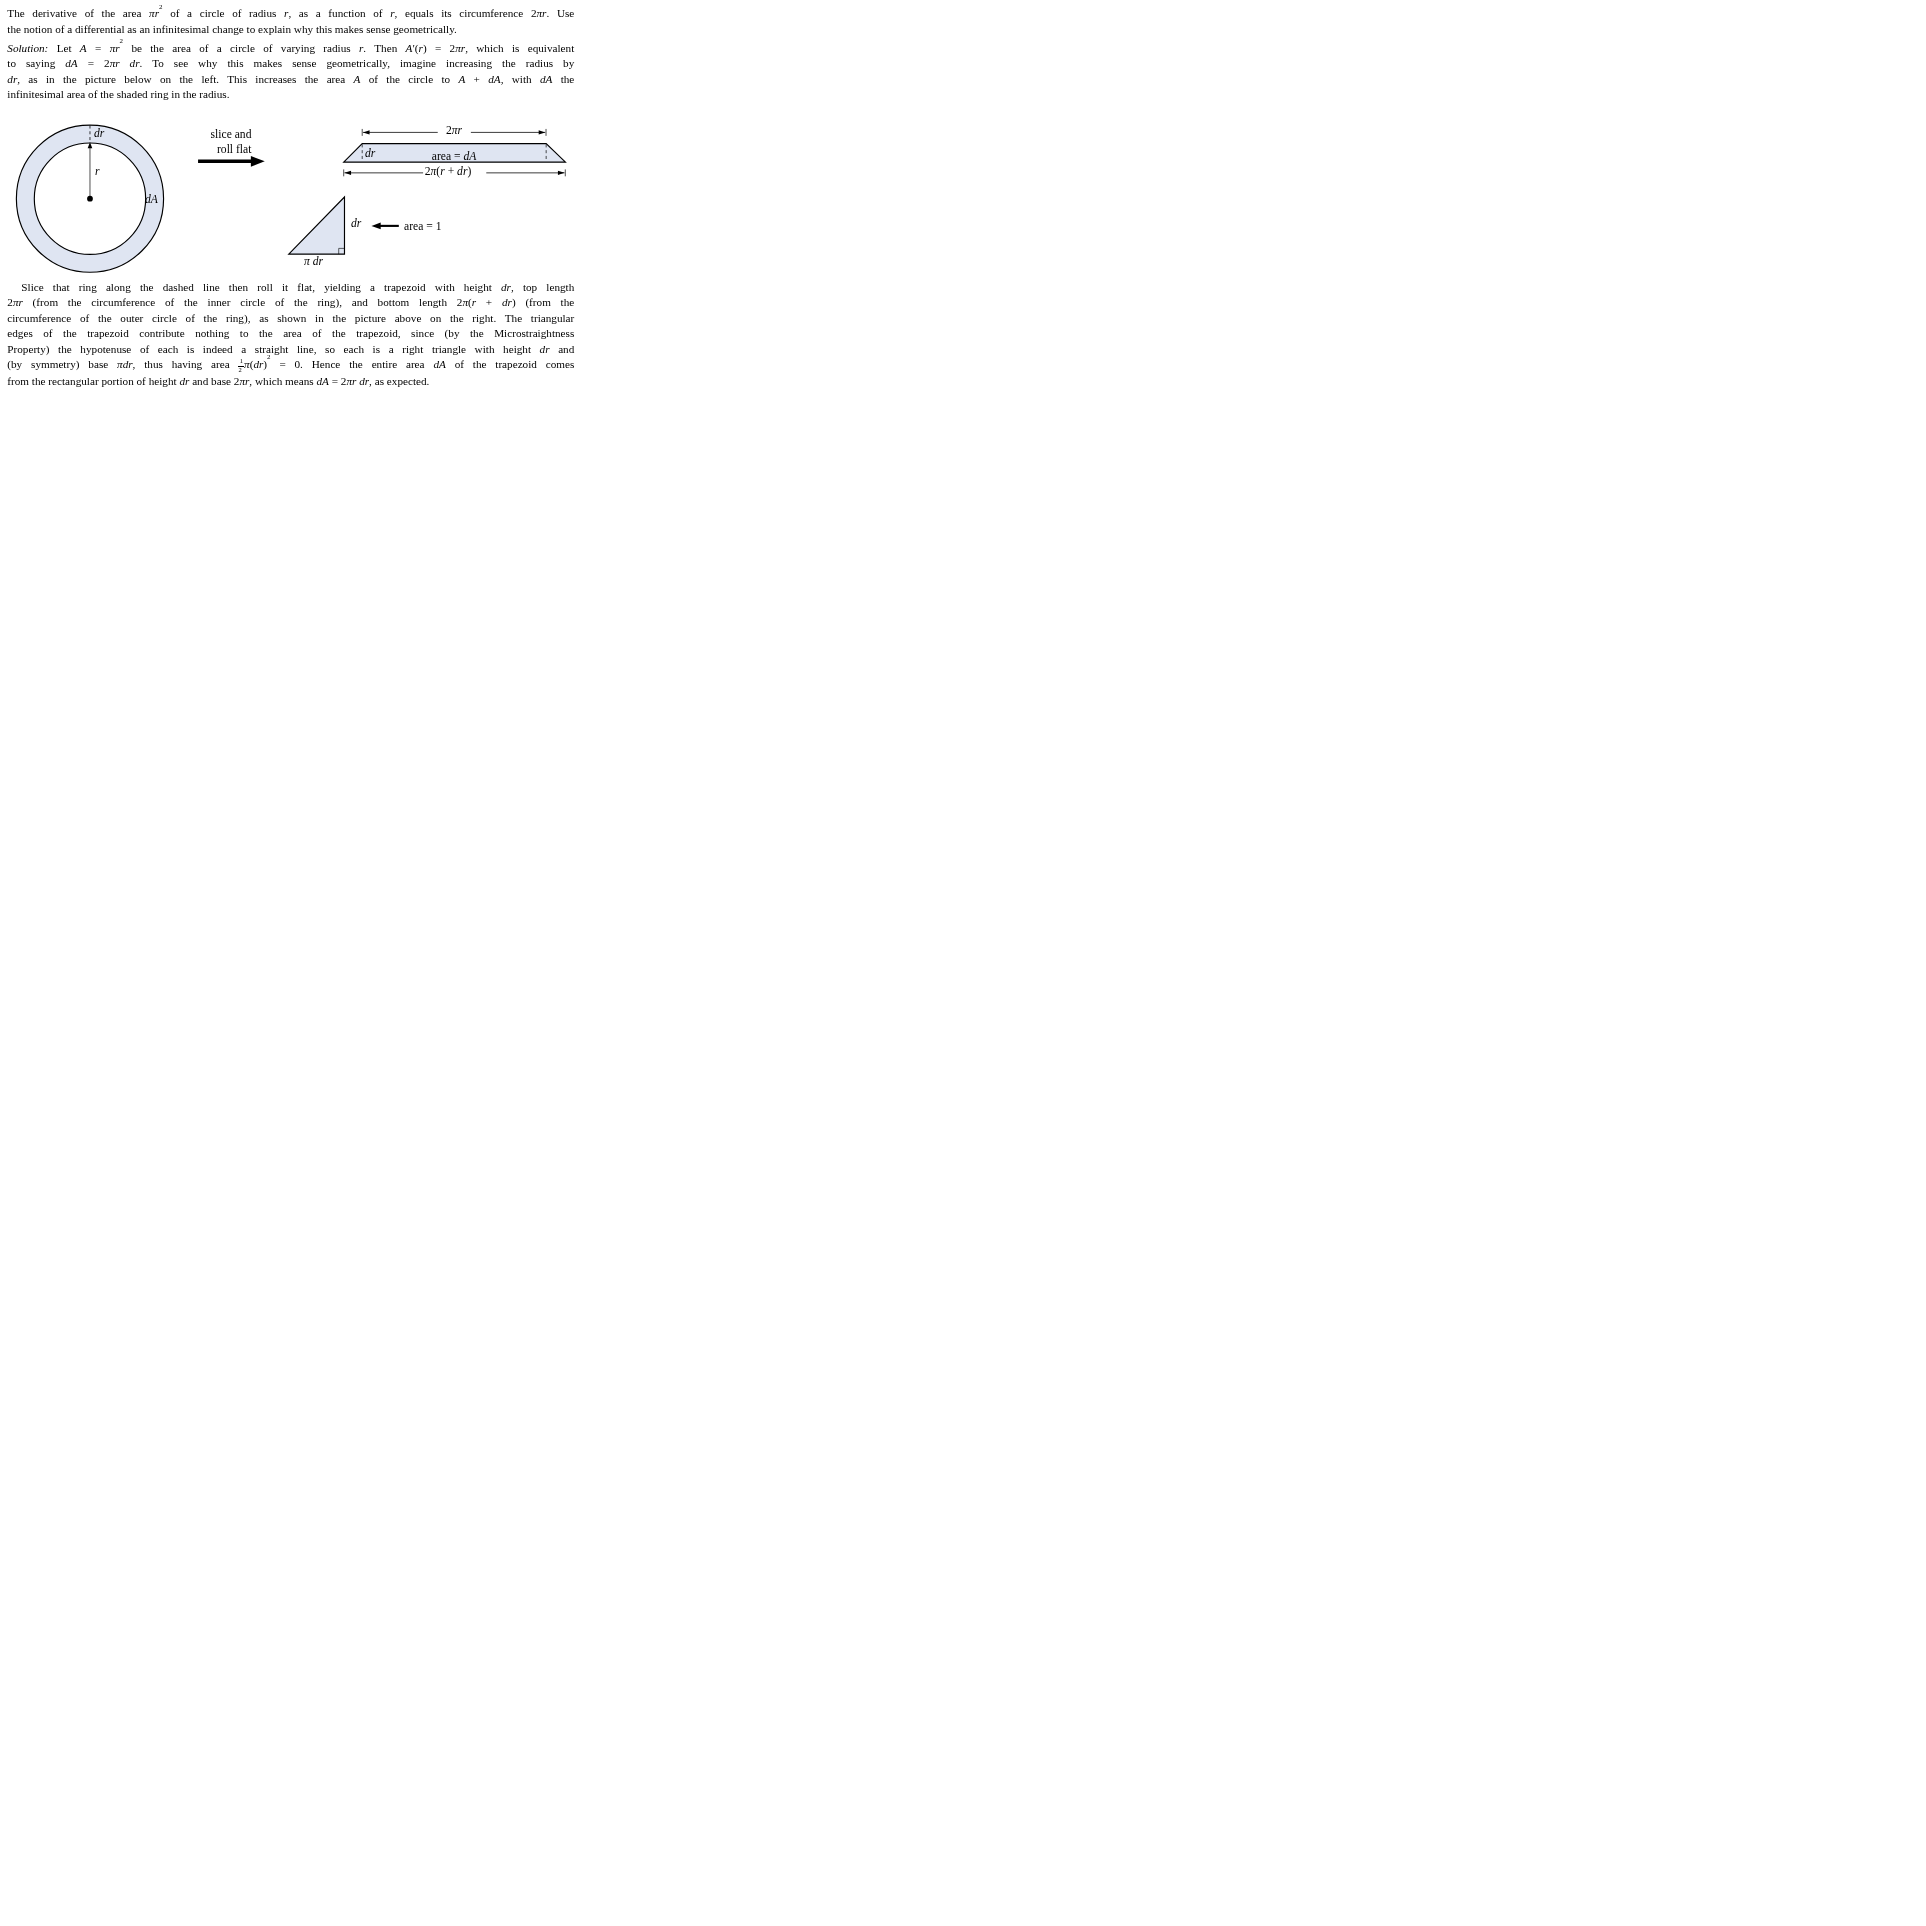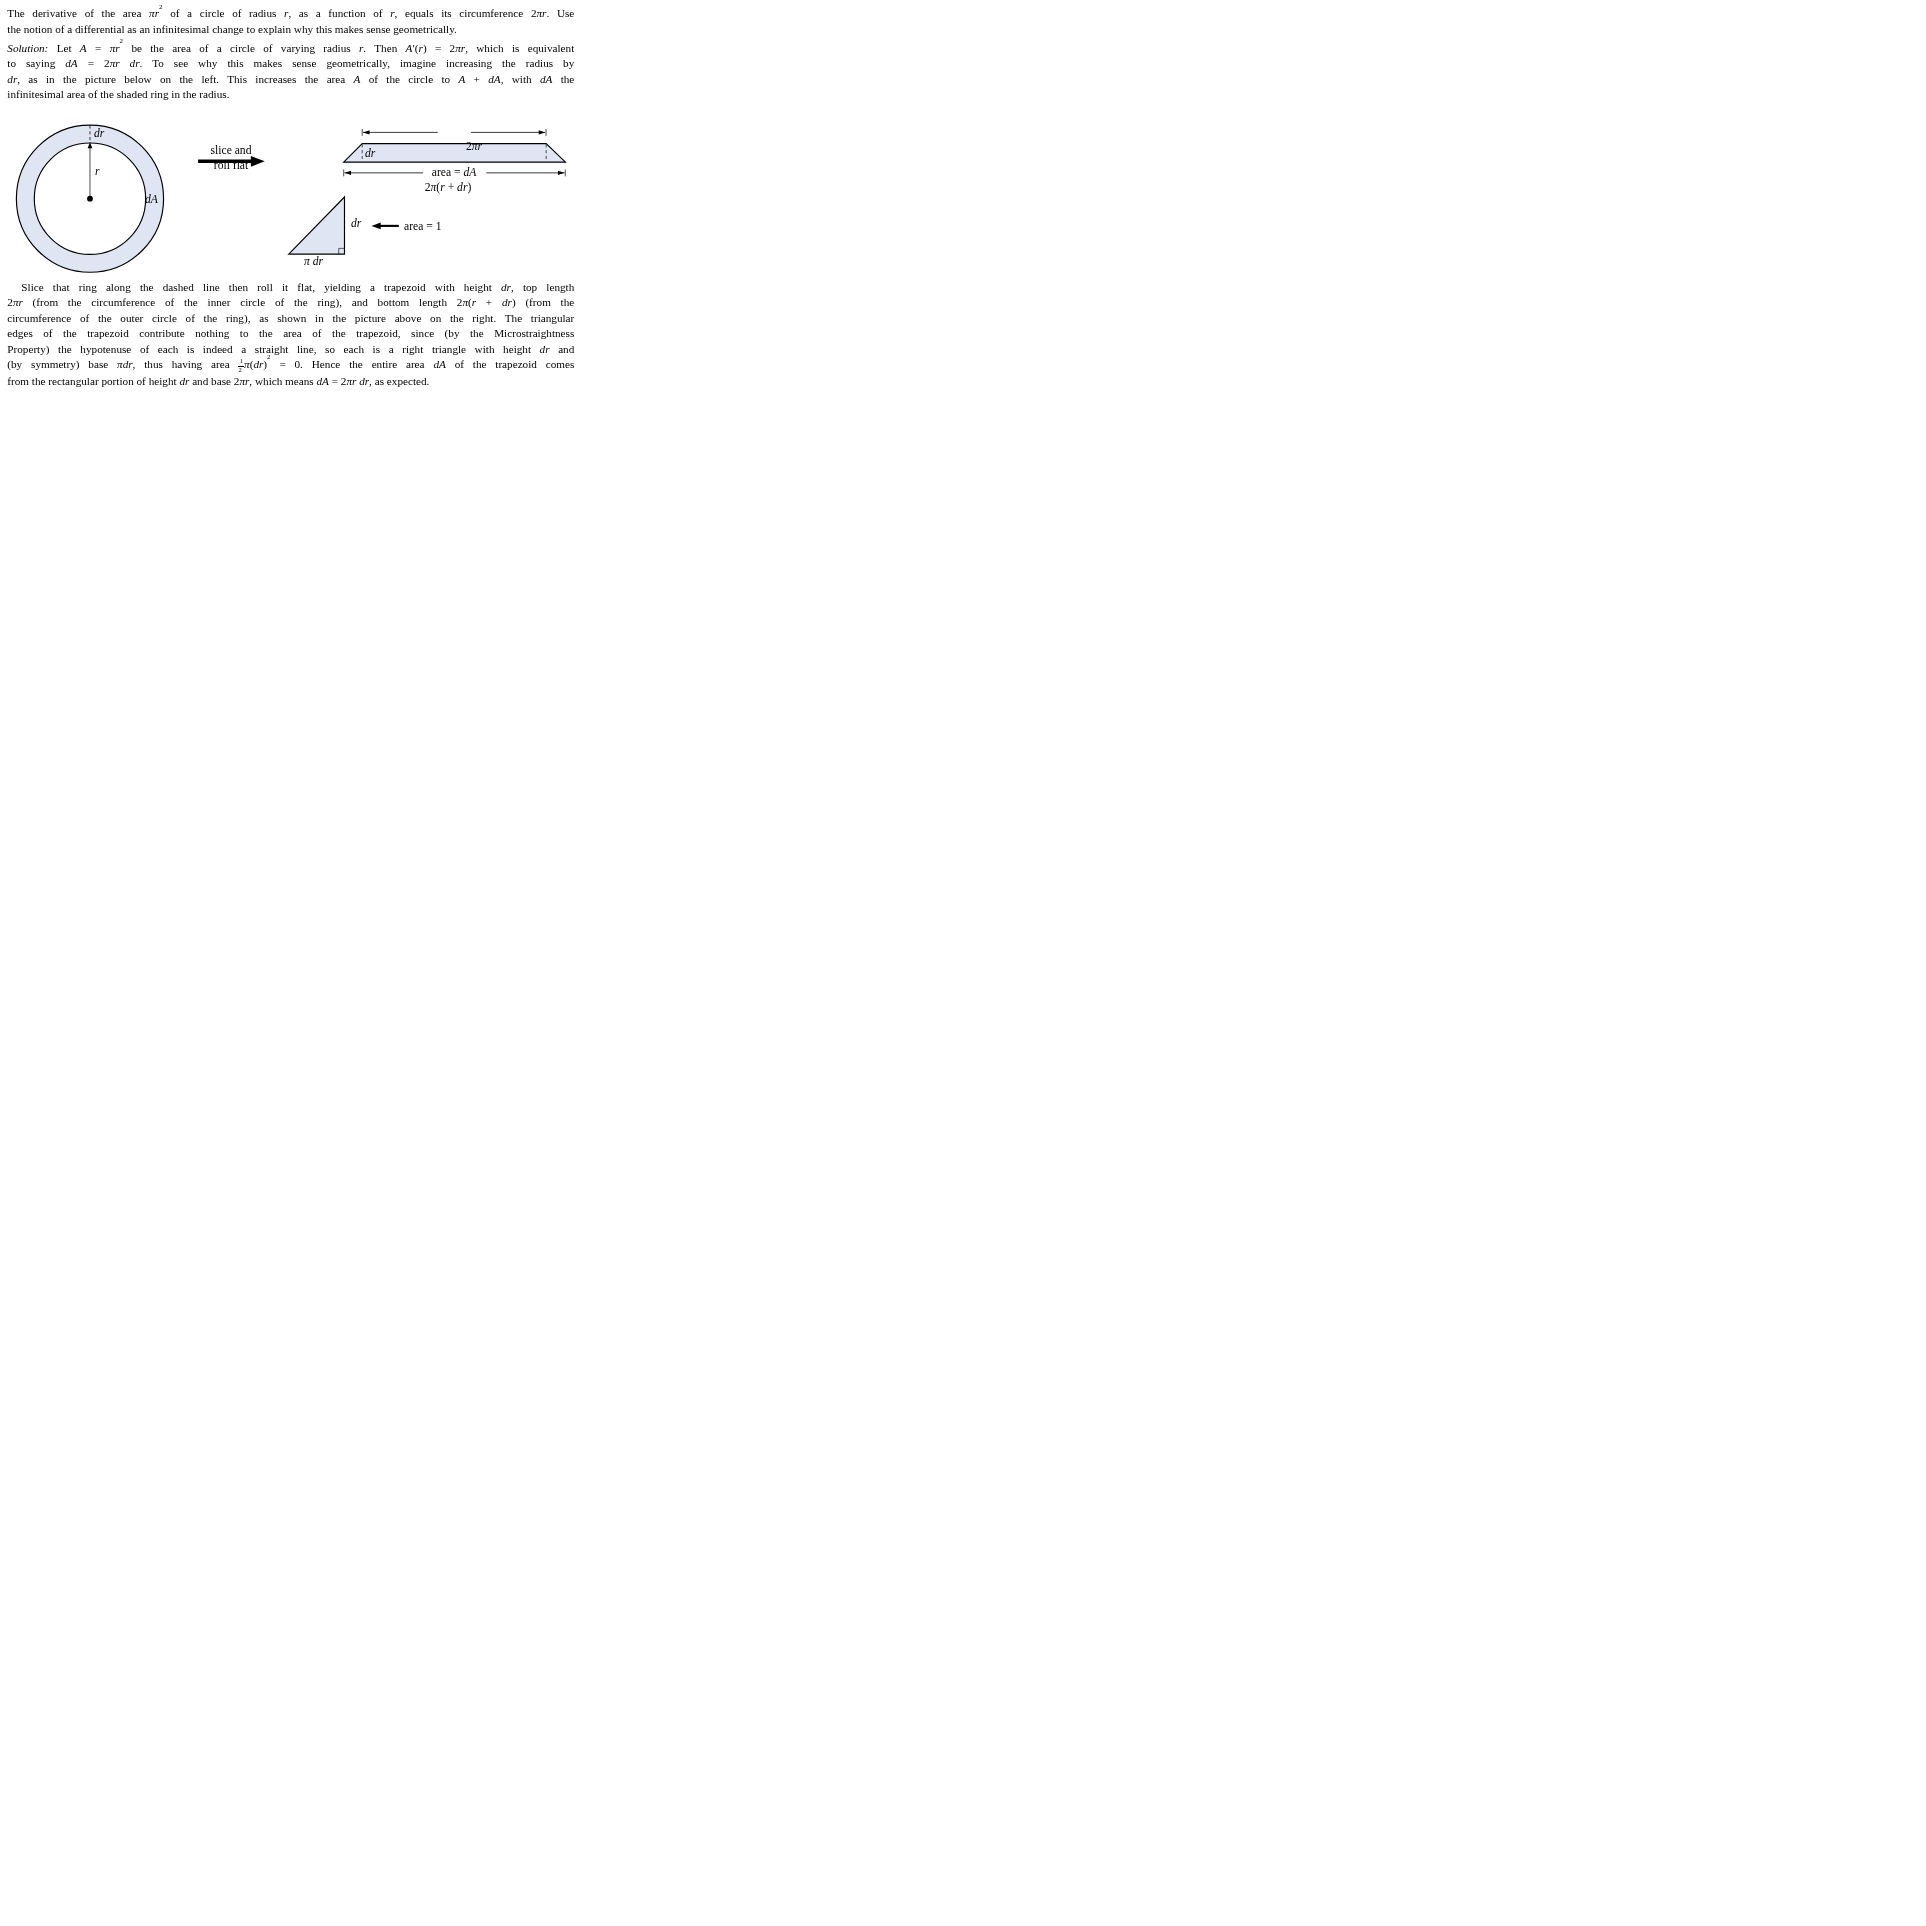--- a/index.html
+++ b/index.html
@@ -18,21 +18,21 @@
   .line.indent { text-indent:14px; }
   i { font-style:italic; }
   sup { font-size:62%; line-height:0; position:relative; top:-0.55em; }
   .frac { display:inline-block; vertical-align:-0.62em; text-align:center;
           font-size:58%; line-height:1.05; }
   .fnum { display:block; border-bottom:0.8px solid #000; padding:0 1.2px 0.4px; }
   .fden { display:block; padding-top:0.4px; }
   #figure { position:absolute; top:123px; left:0; width:578px; height:166px; }
   #figure svg { position:absolute; left:0; top:0; }
   .lbl { position:absolute; font-size:11.6px; line-height:1; white-space:nowrap; }
-  .ctr { transform:translateX(-50%); text-align:center;margin-top:16px; }
+  .ctr { transform:translateX(-50%); text-align:right; }
   .two-line { line-height:15.4px; font-size:11.6px; }
 </style>
 </head>
 <body>
 
 <div class="block" style="top:6.2px">
   <div class="line">The derivative of the area <i>πr</i><sup>2</sup> of a circle of radius <i>r</i>, as a function of <i>r</i>, equals its circumference 2<i>πr</i>. Use</div>
   <div class="line last">the notion of a differential as an infinitesimal change to explain why this makes sense geometrically.</div>
 </div>
 
@@ -83,21 +83,21 @@
 
   <div class="lbl" style="left:94px; top:5.4px"><i>dr</i></div>
   <div class="lbl" style="left:95px; top:43px"><i>r</i></div>
   <div class="lbl" style="left:145px; top:71px"><i>dA</i></div>
 
   <div class="lbl ctr two-line" style="left:231px; top:3.9px">
     <div>slice and</div>
     <div>roll flat</div>
   </div>
 
-  <div class="lbl ctr" style="left:474px; top:2.3px">2<i>πr</i></div>
+  <div class="lbl ctr" style="left:454px; top:2.3px">2<i>πr</i></div>
   <div class="lbl" style="left:365px; top:25px"><i>dr</i></div>
   <div class="lbl ctr" style="left:454px; top:28px">area = <i>dA</i></div>
   <div class="lbl ctr" style="left:448px; top:43px">2<i>π</i>(<i>r</i> + <i>dr</i>)</div>
 
   <div class="lbl" style="left:351px; top:95px"><i>dr</i></div>
   <div class="lbl" style="left:404px; top:98px">area = 1</div>
   <div class="lbl" style="left:304px; top:133px"><i>π dr</i></div>
 </div>
 
 <div class="block" style="top:280px">

